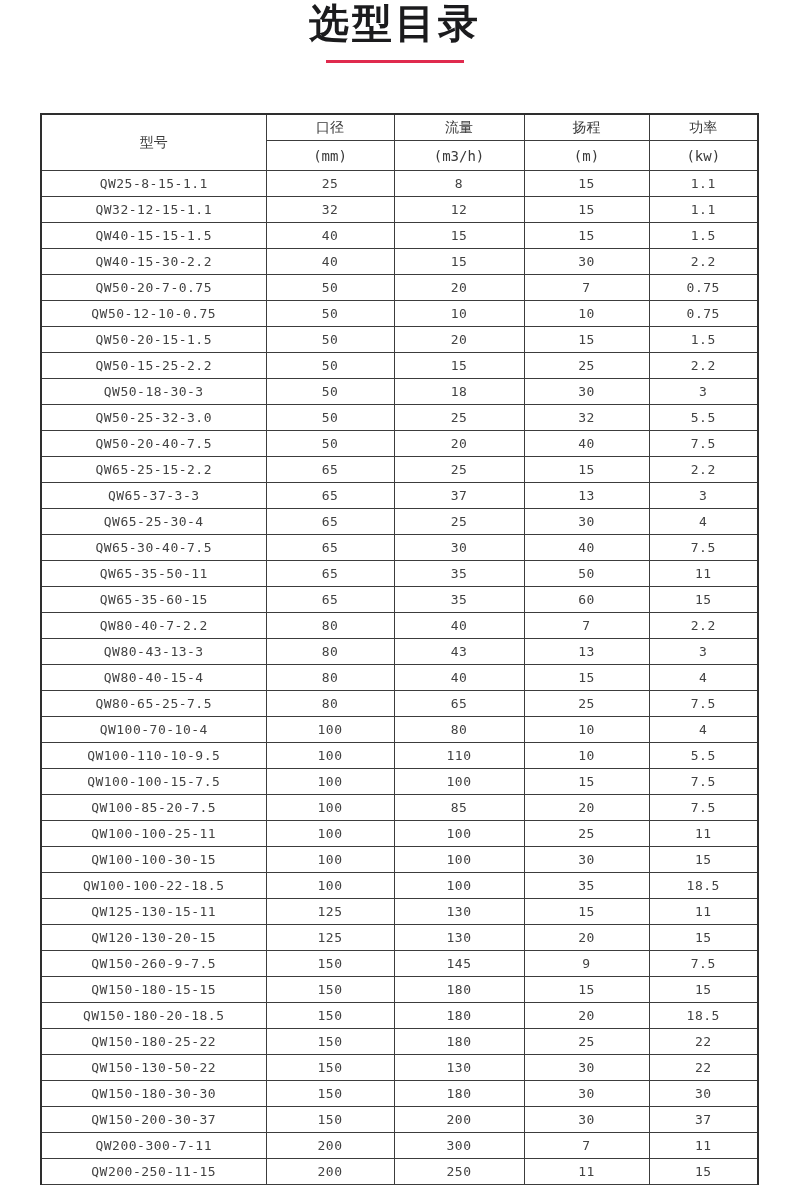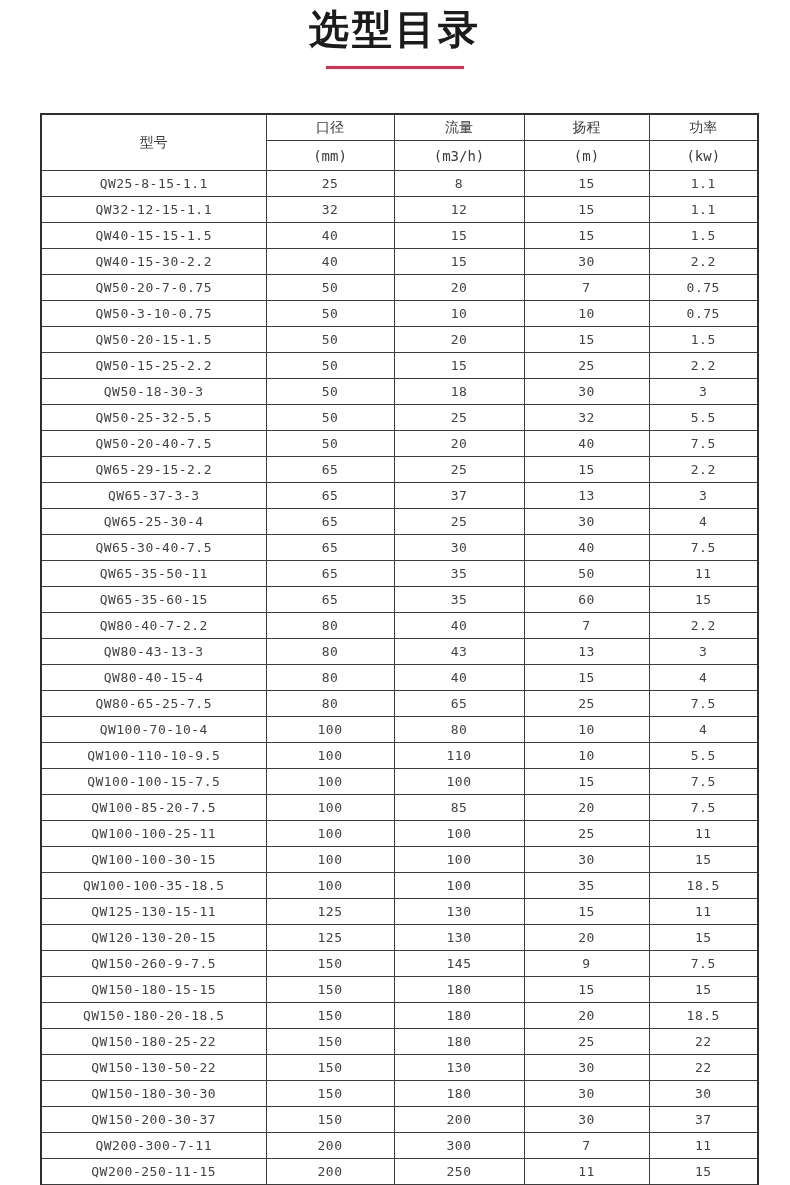--- a/index.html
+++ b/index.html
@@ -14,21 +14,21 @@
   }
   .page {
     position: relative;
     width: 790px;
     height: 1185px;
     background: #ffffff;
     font-family: "DejaVu Sans Mono", "DejaVu Sans", monospace;
   }
   .title {
     margin: 0;
-    padding-top: 6px;
+    padding-top: 0;
     text-align: center;
     font-family: "DejaVu Sans", "Liberation Sans", sans-serif;
     font-size: 40px;
     line-height: 46px;
     font-weight: 700;
     color: #1b1b1d;
     letter-spacing: 3px;
   }
   .divider {
     width: 138px;
@@ -135,21 +135,21 @@
           <td>2.2</td>
         </tr>
         <tr>
           <td>QW50-20-7-0.75</td>
           <td>50</td>
           <td>20</td>
           <td>7</td>
           <td>0.75</td>
         </tr>
         <tr>
-          <td>QW50-3-10-0.75</td>
+          <td>QW50-12-10-0.75</td>
           <td>50</td>
           <td>10</td>
           <td>10</td>
           <td>0.75</td>
         </tr>
         <tr>
           <td>QW50-20-15-1.5</td>
           <td>50</td>
           <td>20</td>
           <td>15</td>
@@ -163,35 +163,35 @@
           <td>2.2</td>
         </tr>
         <tr>
           <td>QW50-18-30-3</td>
           <td>50</td>
           <td>18</td>
           <td>30</td>
           <td>3</td>
         </tr>
         <tr>
-          <td>QW50-25-32-5.5</td>
+          <td>QW50-25-32-3.0</td>
           <td>50</td>
           <td>25</td>
           <td>32</td>
           <td>5.5</td>
         </tr>
         <tr>
           <td>QW50-20-40-7.5</td>
           <td>50</td>
           <td>20</td>
           <td>40</td>
           <td>7.5</td>
         </tr>
         <tr>
-          <td>QW65-29-15-2.2</td>
+          <td>QW65-25-15-2.2</td>
           <td>65</td>
           <td>25</td>
           <td>15</td>
           <td>2.2</td>
         </tr>
         <tr>
           <td>QW65-37-3-3</td>
           <td>65</td>
           <td>37</td>
           <td>13</td>
@@ -289,21 +289,21 @@
           <td>11</td>
         </tr>
         <tr>
           <td>QW100-100-30-15</td>
           <td>100</td>
           <td>100</td>
           <td>30</td>
           <td>15</td>
         </tr>
         <tr>
-          <td>QW100-100-35-18.5</td>
+          <td>QW100-100-22-18.5</td>
           <td>100</td>
           <td>100</td>
           <td>35</td>
           <td>18.5</td>
         </tr>
         <tr>
           <td>QW125-130-15-11</td>
           <td>125</td>
           <td>130</td>
           <td>15</td>

